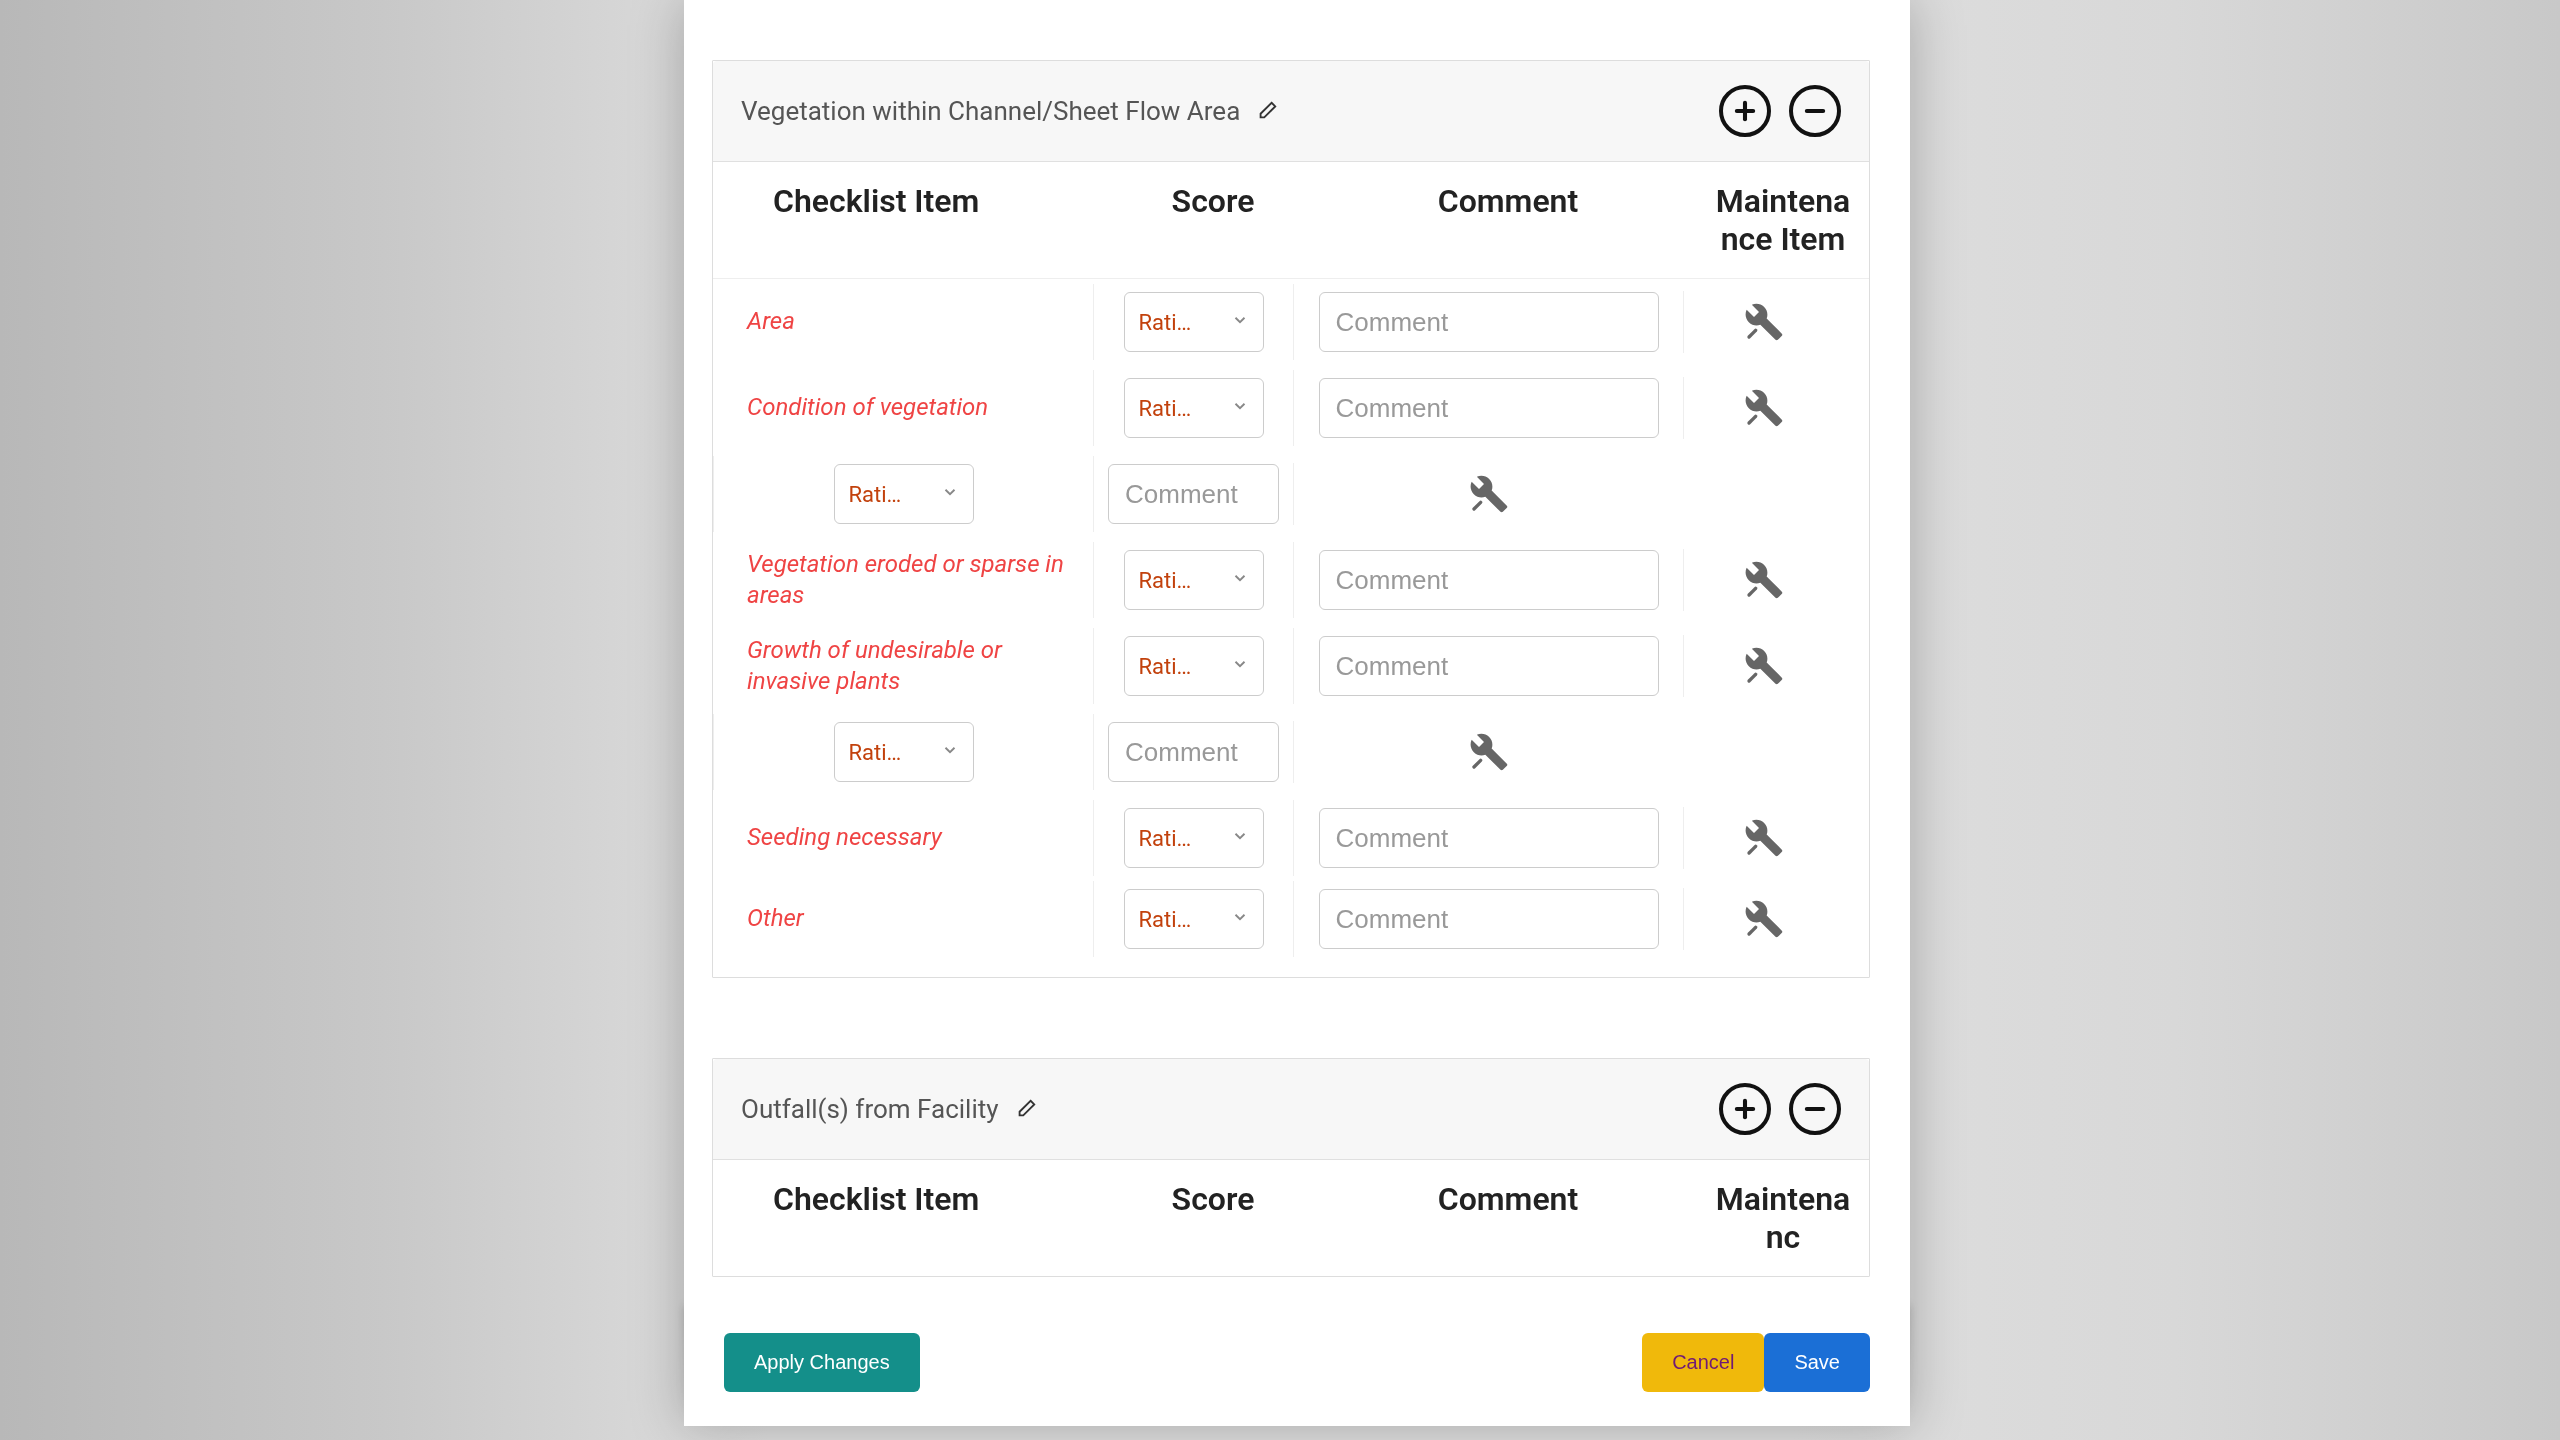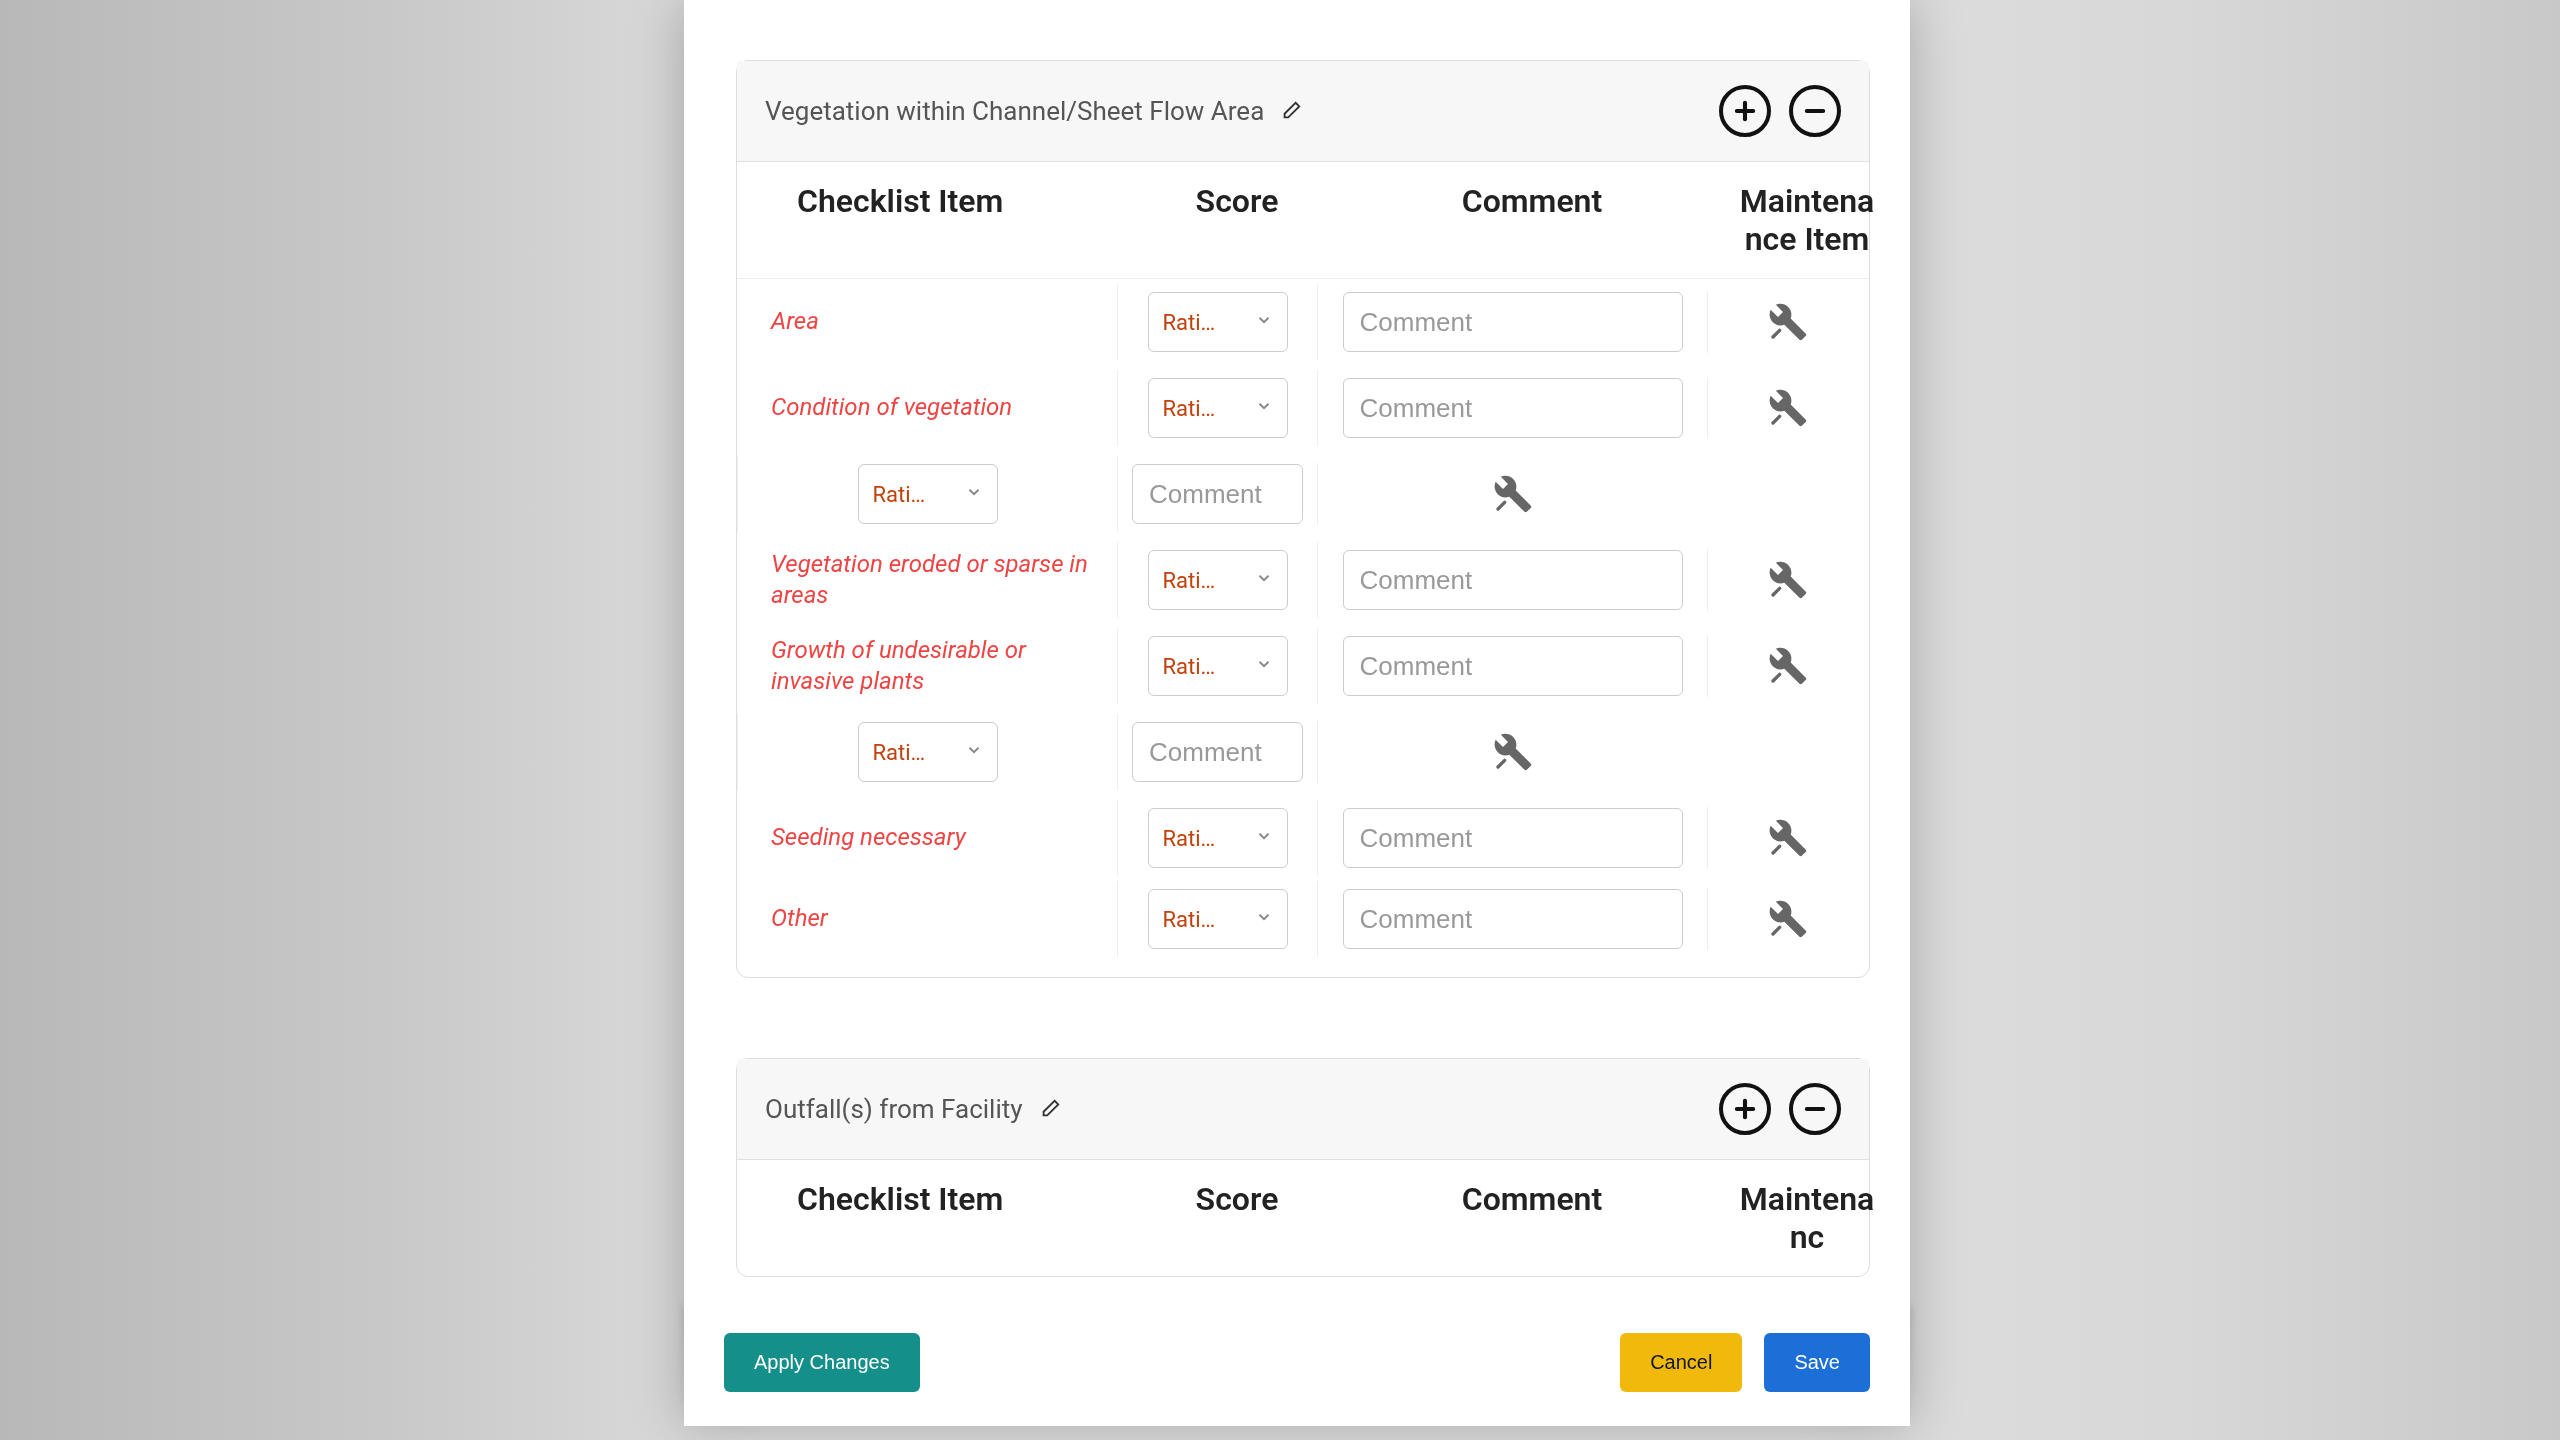--- a/index.html
+++ b/index.html
@@ -13,23 +13,23 @@
 .panel {
   position: absolute;
   left: 684px;
   top: 0;
   width: 1226px;
   background: #ffffff;
   box-shadow: 0 0 50px rgba(0,0,0,0.25);
   padding-top: 20px;
 }
 .section {
-  margin: 40px 40px 0 52px;
+  margin: 40px 40px 0 28px;
   border: 1px solid #ddd;
-  border-radius: 12px;
+  border-radius: 1px;
   background: #fff;
 }
 .section-header {
   display: flex;
   align-items: center;
   padding: 24px 28px;
   background: #f7f7f7;
   border-bottom: 1px solid #e0e0e0;
   border-top-left-radius: 4px;
   border-top-right-radius: 4px;
@@ -160,21 +160,21 @@
 .btn {
   border: none;
   border-radius: 6px;
   padding: 18px 30px;
   font-size: 20px;
   font-weight: 500;
   cursor: pointer;
 }
 .btn-apply { background: #148f8a; color: #fff; }
 .footer-spacer { flex: 1; }
-.btn-cancel { background: #f0b90b; color: #0f172a; margin-right: 22px; }
+.btn-cancel { background: #f0b90b; color: #701a75; }
 .btn-save { background: #1b6fd6; color: #fff; }
 .panel-shadow-bottom {
   position: absolute;
   left: 684px;
   top: 1306px;
   width: 1226px;
   height: 120px;
   background: linear-gradient(to bottom, rgba(0,0,0,0.18), rgba(0,0,0,0));
   filter: blur(4px);
   z-index: -1;

